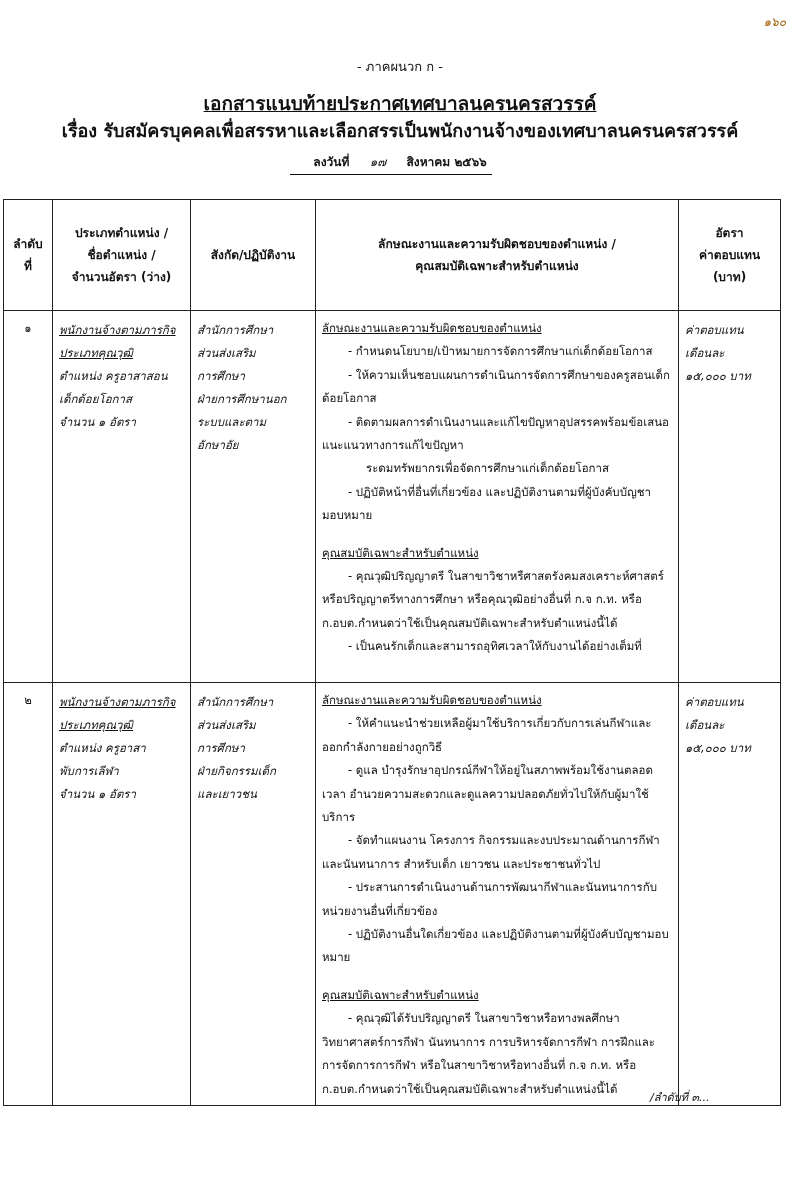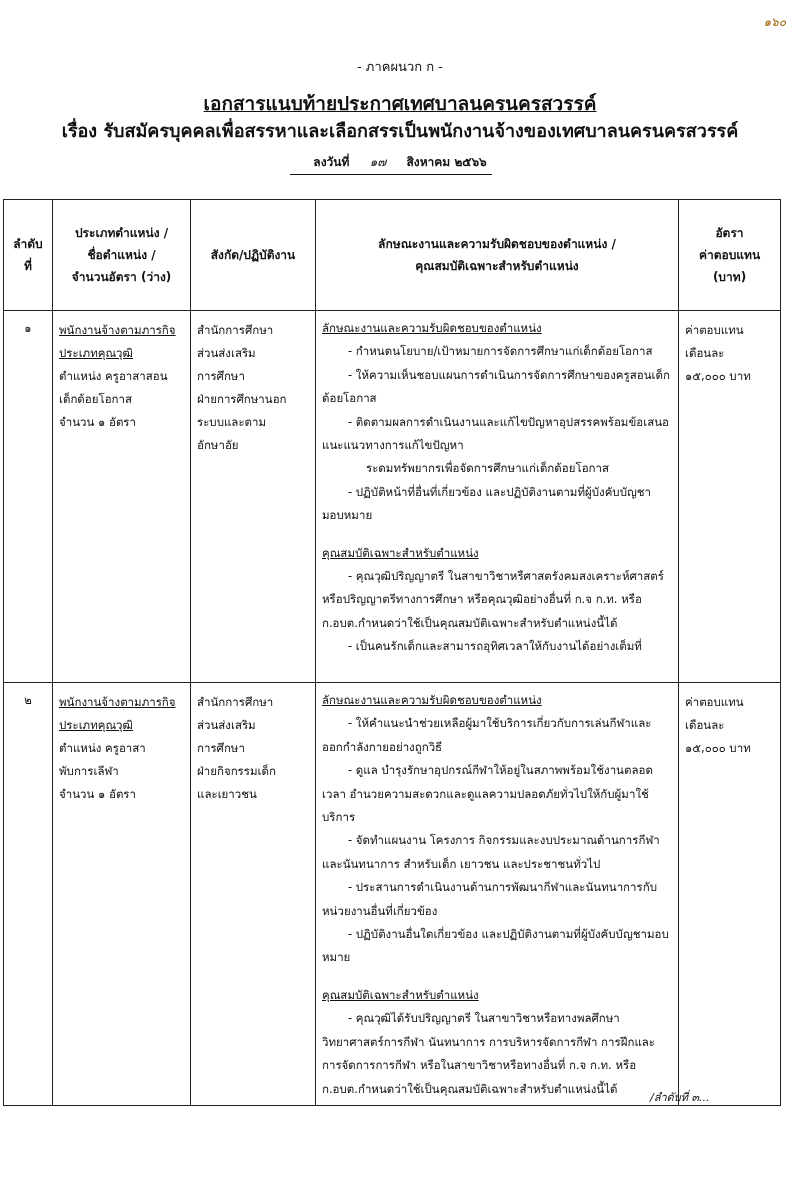--- a/index.html
+++ b/index.html
@@ -18,21 +18,21 @@
                table-layout:fixed; font-size:11.5px; }
   table.grid td, table.grid th { border:1.2px solid #222; vertical-align:top; padding:0; }
   table.grid th { font-weight:bold; text-align:center; vertical-align:middle; height:110px; line-height:22px; font-size:12px; }
   .col-no { width:49px; }
   .col-pos { width:138px; }
   .col-unit { width:125px; }
   .col-desc { width:363px; }
   .col-rate { width:102px; }
 
   .cell-no { text-align:center; padding-top:8px !important; }
-  .cell-pos, .cell-unit, .cell-rate { padding:8px 6px 0 6px !important; line-height:23px; }
+  .cell-pos, .cell-unit, .cell-rate { padding:8px 6px 0 6px !important; line-height:23px;font-style:italic; }
   .cell-desc { padding:6px 6px 4px 6px !important; line-height:23.4px; }
   .u { text-decoration:underline; font-weight:normal; display:block; }
   .plain { display:block; }
   .item { display:block; text-indent:26px; }
   .item.deep { text-indent:44px; }
   .gap { display:block; height:14px; }
   .footer-note { position:absolute; top:1088px; left:650px; font-size:11px; font-style:italic; }
 </style>
 </head>
 <body>

